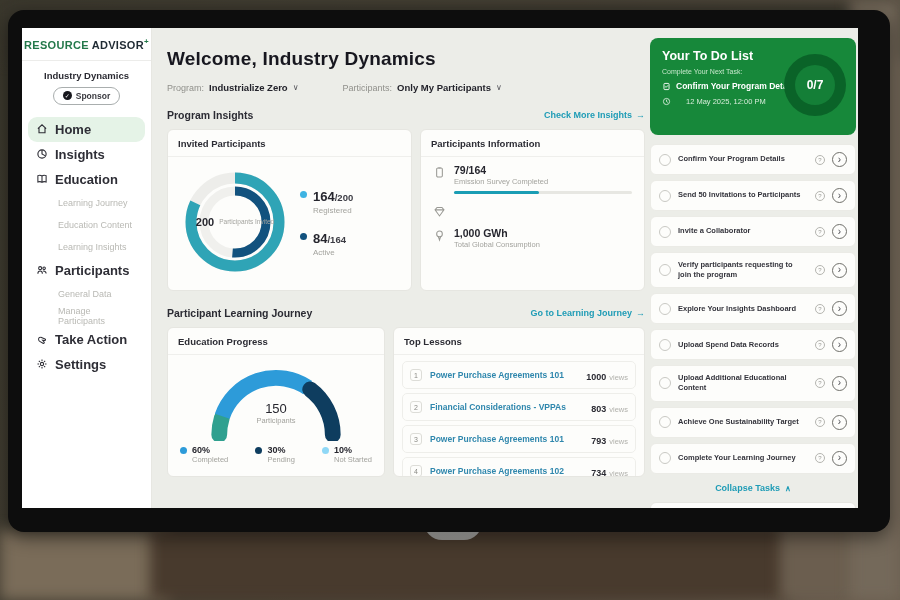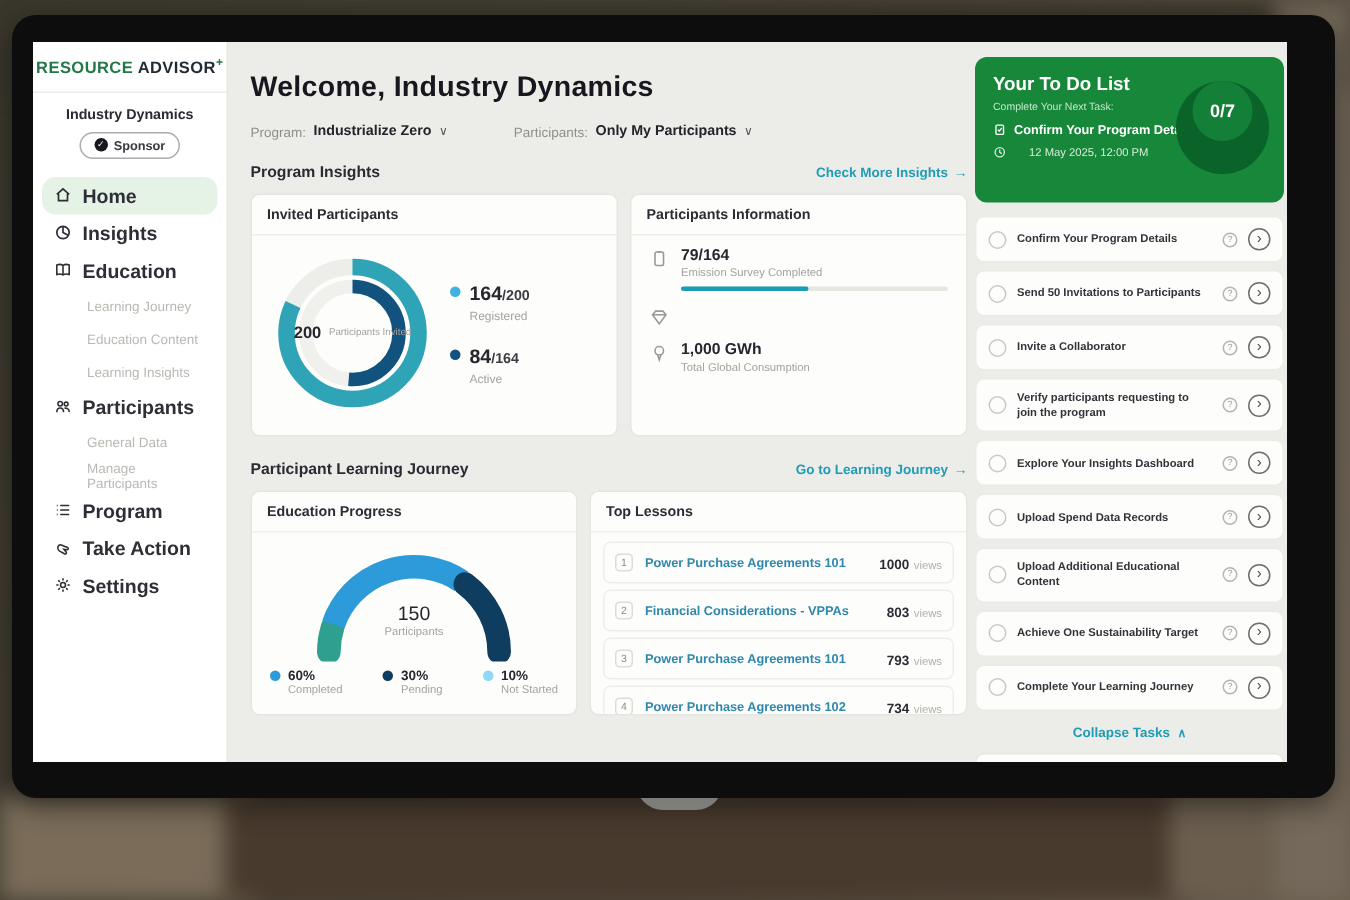--- a/index.html
+++ b/index.html
@@ -117,21 +117,21 @@
 
   
   .right { position:absolute; left:628px; top:0; width:206px; height:100%; }
   .todo-card { margin-top:10px; background:#17883a; border-radius:8px; padding:11px 12px;
     position:relative; height:97px; color:#fff; }
   .todo-title { font-size:12.5px; font-weight:bold; }
   .todo-sub { font-size:7px; color:#c4e6ca; margin-top:5px; }
   .todo-task { display:flex; align-items:center; gap:5px; font-size:8.5px; font-weight:bold; margin-top:6px; }
   .todo-due { display:flex; align-items:center; gap:15px; font-size:7.5px; color:#d6ecd9; margin-top:6px; }
   .ring { position:absolute; right:10px; top:16px; width:62px; height:62px; border-radius:50%;
-    background:#0a6328; display:flex; justify-content:center; }
+    background:#0a6328; display:flex; align-items:center; justify-content:center; }
   .ring-inner { width:40px; height:40px; border-radius:50%; background:#147f37;
     display:flex; align-items:center; justify-content:center; font-size:12px; font-weight:bold; }
 
   .tasks { margin-top:9px; display:flex; flex-direction:column; gap:5px; }
   .task-row { background:#fdfdfb; border:1px solid #ebebe6; border-radius:6px;
     padding:7px 8px; display:flex; align-items:center; gap:7px; cursor:pointer; }
   .chk { width:12px; height:12px; border:1.5px solid #c9c9c4; border-radius:50%; flex:0 0 auto; }
   .task-label { flex:1; font-size:7.5px; font-weight:bold; color:#33333b; line-height:1.35; }
   .help-dot { width:10px; height:10px; border:1px solid #b5b5b0; border-radius:50%; color:#9a9a95;
     font-size:6px; display:flex; align-items:center; justify-content:center; flex:0 0 auto; }
@@ -206,27 +206,20 @@
               <circle cx="10.8" cy="5.8" r="1.7"></circle>
               <path d="M2.5 13 C2.5 10.3 4 9.3 5.5 9.3 C7 9.3 8.5 10.3 8.5 13 M9.3 9.6 C11 9 13.5 10 13.5 12.8"></path>
             </svg>
         <span>Participants</span>
       </div>
       <div class="nav-item sub">
         <span>General Data</span>
       </div>
       <div class="nav-item sub">
         <span>Manage Participants</span>
-      </div>
-      <div class="nav-item">
-        <svg width="12" height="12" viewBox="0 0 16 16" fill="none" stroke="#2e2e36" stroke-width="1.5">
-              <path d="M5.5 4 H13.5 M5.5 8 H13.5 M5.5 12 H13.5"></path>
-              <path d="M2.5 4 h.8 M2.5 8 h.8 M2.5 12 h.8"></path>
-            </svg>
-        <span>Program</span>
       </div>
       <div class="nav-item">
         <svg width="12" height="12" viewBox="0 0 16 16" fill="none" stroke="#2e2e36" stroke-width="1.4">
               <path d="M3.5 9 C3 6.5 5 5 6.5 5.8 L12 8 C13.2 8.5 12.8 10.2 11.5 10 L8.8 9.6 L10.8 12 C11.6 13 10.4 14.3 9.3 13.6 L5 11.2 C4 10.7 3.7 10 3.5 9 Z"></path>
             </svg>
         <span>Take Action</span>
       </div>
       <div class="nav-item">
         <svg width="12" height="12" viewBox="0 0 16 16" fill="none" stroke="#2e2e36" stroke-width="1.4">
               <circle cx="8" cy="8" r="2.2"></circle>

